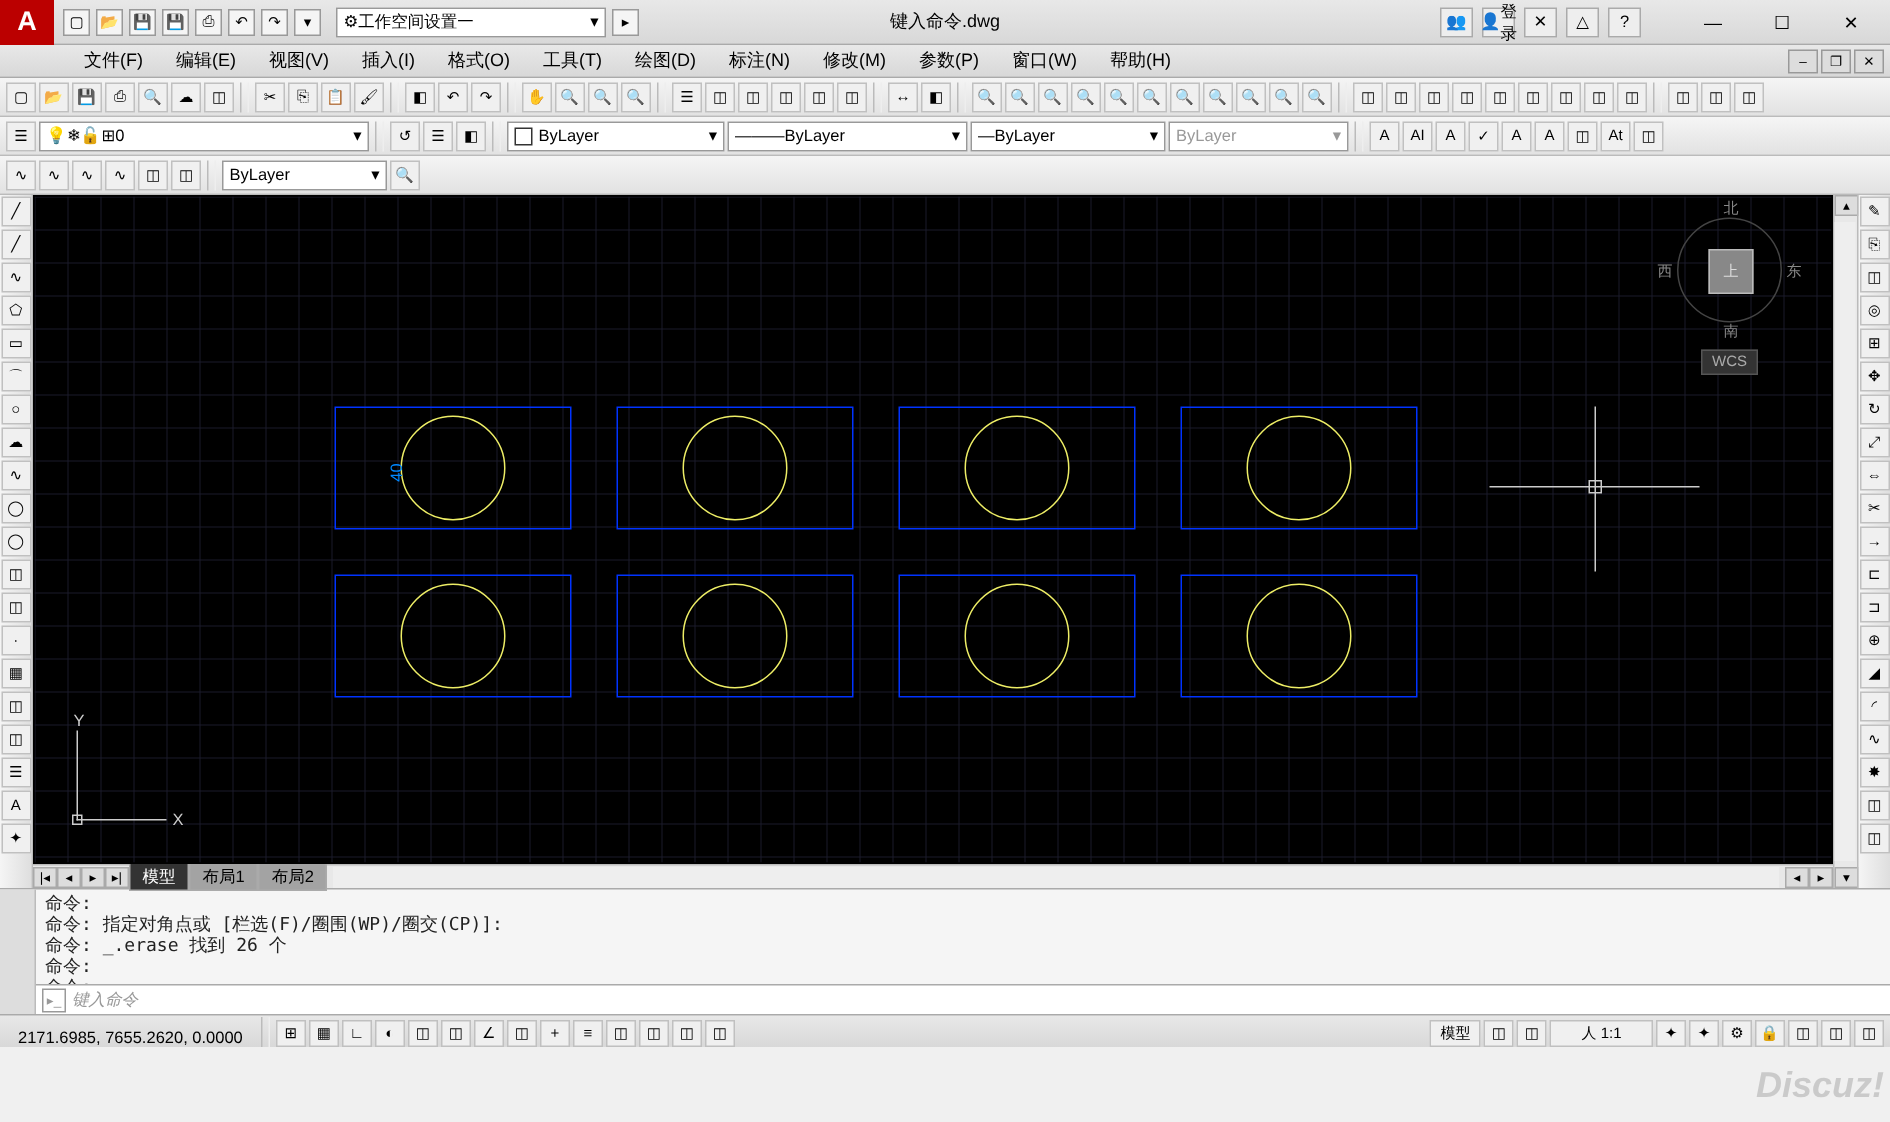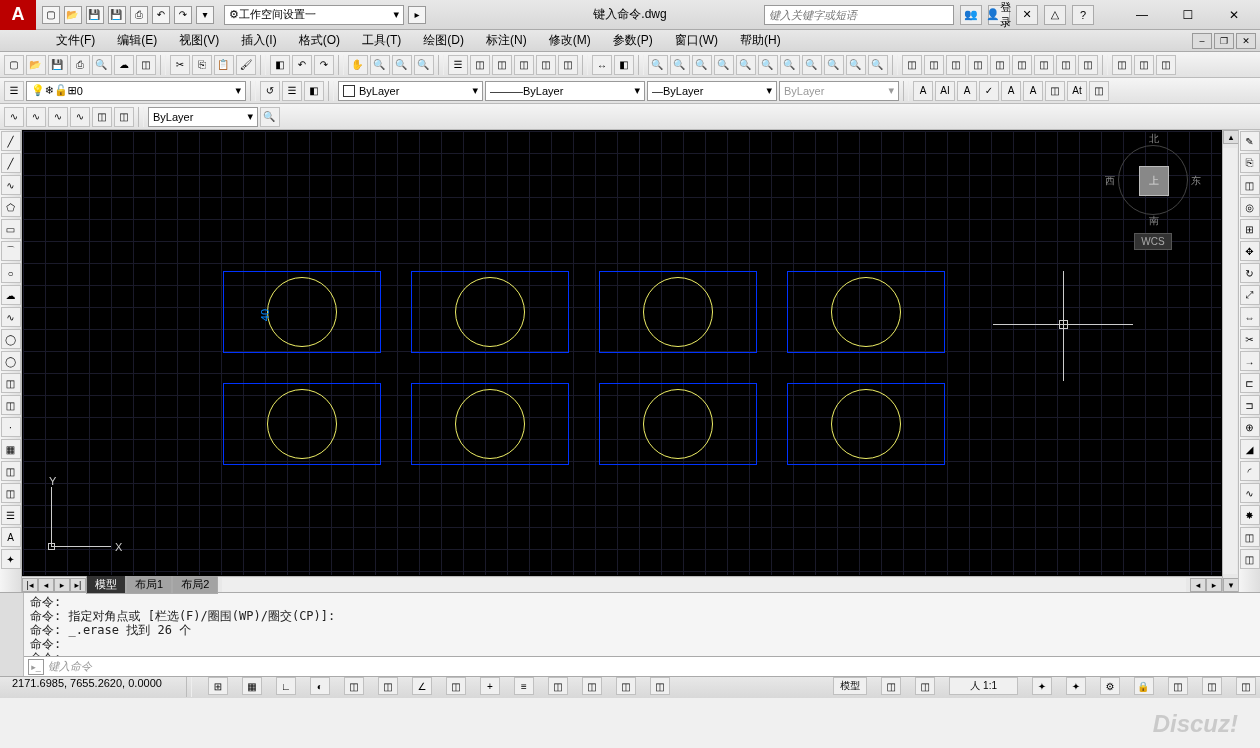--- a/index.html
+++ b/index.html
@@ -62,45 +62,44 @@
 .scroll-track-v { flex: 1; width: 14px; background: #eee; margin: 4px 0; }
 
 
 .cmdarea { height: 84px; display: flex; background: #f5f5f5; border-top: 1px solid #aaa; }
 .cmdhandle { width: 24px; background: #ddd; border-right: 1px solid #bbb; }
 .cmdlog { flex: 1; padding: 2px 6px; font-family: SimSun, monospace; font-size: 12px; line-height: 14px; color: #222; white-space: pre; overflow: hidden; }
 .cmdinput { height: 20px; border-top: 1px solid #aaa; display: flex; align-items: center; padding: 0 4px; background: #fff; font-style: italic; color: #999; font-size: 11px; }
 .cmdicon { width: 16px; height: 16px; border: 1px solid #999; margin-right: 4px; font-size: 9px; display: flex; align-items: center; justify-content: center; font-style: normal; }
 
 
-.statusbar { height: 22px; background: linear-gradient(#e8e8e8,#d8d8d8); display: flex; align-items: flex-start; border-top: 1px solid #aaa; padding: 0 4px; gap: 14px; font-size: 11px; }
+.statusbar { height: 22px; background: linear-gradient(#e8e8e8,#d8d8d8); display: flex; align-items: flex-end; border-top: 1px solid #aaa; padding: 0 4px; gap: 2px; font-size: 11px; }
 .statusbar .tool { width: 20px; height: 18px; }
 .coords { padding: 0 8px; }
-.watermark { position: absolute; right: 22px; bottom: 10px; color: #bbb; font-size: 24px; font-style: italic; font-weight: bold; opacity: 0.7; }
+.watermark { position: absolute; right: 4px; bottom: 10px; color: #bbb; font-size: 24px; font-style: italic; font-weight: bold; opacity: 0.7; }
 </style>
 </head>
 <body>
 
 <div class="titlebar">
   <div class="logo">A</div>
   <div class="qat">
     <div class="qat-btn">▢</div>
     <div class="qat-btn">📂</div>
     <div class="qat-btn">💾</div>
     <div class="qat-btn">💾</div>
     <div class="qat-btn">⎙</div>
     <div class="qat-btn">↶</div>
     <div class="qat-btn">↷</div>
     <div class="qat-btn">▾</div>
     <div class="workspace">⚙ <span>工作空间设置一</span><span style="margin-left:auto">▾</span></div>
     <div class="qat-btn">▸</div>
   </div>
   <div class="docname">键入命令.dwg</div>
   <div class="titleright">
-    <input class="search" placeholder="键入关键字或短语" style="">
     <div class="tbtn">👥</div>
     <div class="tbtn">👤 <span>登录</span></div>
     <div class="tbtn">✕</div>
     <div class="tbtn">△</div>
     <div class="tbtn">?</div>
     <div class="winbtns">
       <div class="winbtn">—</div>
       <div class="winbtn">☐</div>
       <div class="winbtn">✕</div>
     </div>

